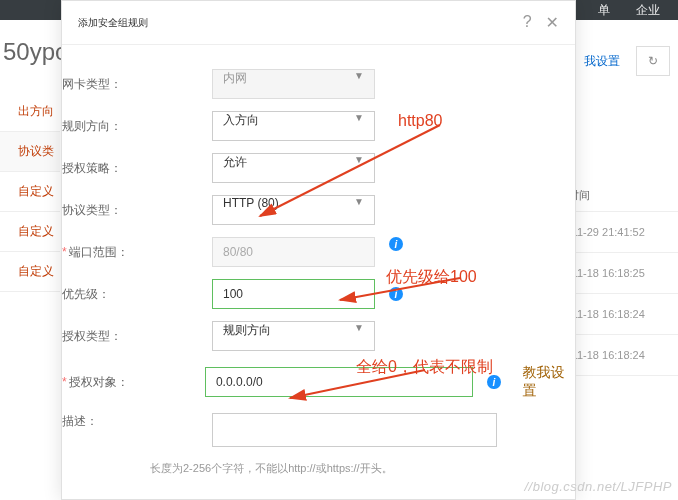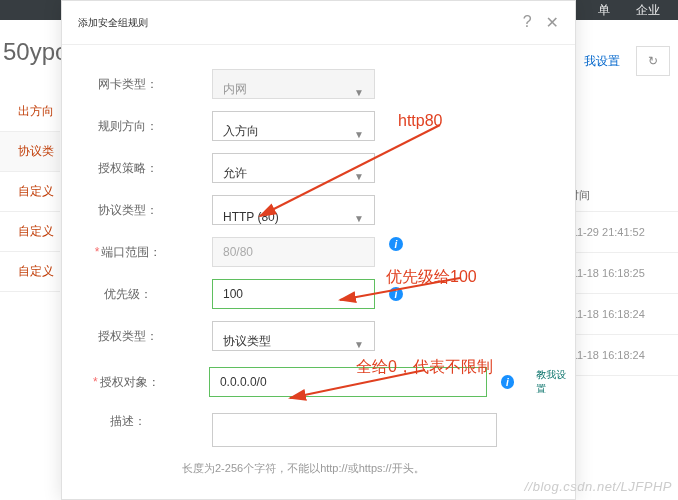--- a/index.html
+++ b/index.html
@@ -16,34 +16,34 @@
 .bg-top-right .link{color:#06c;font-size:12px}
 .bg-top-right .refresh{width:34px;height:30px;border:1px solid #ddd;display:flex;align-items:center;justify-content:center;color:#888}
 .watermark{position:absolute;bottom:6px;right:6px;color:#ccc;font-size:13px;font-style:italic;letter-spacing:.5px}
 .modal{position:absolute;top:0;left:61px;width:515px;height:500px;background:#fff;border:1px solid #e0e0e0;box-shadow:0 0 18px rgba(0,0,0,.12)}
 .modal-head{height:44px;border-bottom:1px solid #eee;display:flex;align-items:center;justify-content:space-between;padding:0 16px}
 .modal-title{font-size:10px;color:#333}
 .modal-ctrl{display:flex;gap:14px;color:#999;font-size:16px}
 .modal-ctrl span{cursor:pointer}
 .form{padding:18px 0 0 0}
 .row{display:flex;align-items:center;height:42px;position:relative}
-.label{width:150px;text-align:center;padding-right:18px;color:#666;font-size:12px}
+.label{width:150px;text-align:left;padding-right:18px;color:#666;font-size:12px}
 .label .req{color:#f56c6c;margin-right:2px}
 .ctrl{position:relative}
-.select{width:163px;height:30px;border:1px solid #ccc;background:#fff;display:flex;align-items:flex-end;justify-content:space-between;padding:0 10px;color:#333;font-size:12px;cursor:pointer}
+.select{width:163px;height:30px;border:1px solid #ccc;background:#fff;display:flex;align-items:flex-start;justify-content:space-between;padding:0 10px;color:#333;font-size:12px;cursor:pointer}
 .select.disabled{background:#f5f5f5;color:#999;border-color:#ddd}
 .select .arrow{color:#888;font-size:10px}
 .input{width:163px;height:30px;border:1px solid #ccc;background:#fff;padding:0 10px;font-size:12px;color:#333;outline:none}
 .input.disabled{background:#f7f7f7;color:#aaa;border-color:#ddd}
 .input.green{border:1px solid #5fbf5f;width:163px}
 .input.wide{width:285px}
 .textarea{width:285px;height:34px;border:1px solid #ccc;padding:6px 10px;font-size:12px;outline:none;resize:none}
 .info-icon{display:inline-flex;width:14px;height:14px;border-radius:50%;background:#1890ff;color:#fff;align-items:center;justify-content:center;font-size:10px;font-style:italic;font-weight:bold;margin-left:14px;cursor:pointer}
-.help-link{color:#0f766e;font-size:10px;margin-left:22px}
-.hint{font-size:11px;color:#999;margin-left:120px;padding-top:4px}
+.help-link{color:#a16207;font-size:14px;margin-left:22px}
+.hint{font-size:11px;color:#999;margin-left:88px;padding-top:4px}
 .anno{position:absolute;color:#e04020;font-size:16px;font-weight:400;pointer-events:none;white-space:nowrap}
 .arrow-svg{position:absolute;pointer-events:none}
 </style>
 </head>
 <body>
 
 <div class="bg-header">
   <span>搜索</span>
   <span>消息</span>
   <span>费用</span>
@@ -136,21 +136,21 @@
       <div class="ctrl" style="display:flex;align-items:center">
         <input class="input green" value="100" style="">
         <span class="info-icon">i</span>
       </div>
     </div>
 
     <div class="row">
       <div class="label">授权类型：</div>
       <div class="ctrl">
         <div class="select">
-          <span>协议类型</span>
+          <span>规则方向</span>
           <span class="arrow">▼</span>
         </div>
       </div>
     </div>
 
     <div class="row" style="height:50px">
       <div class="label"><span class="req">*</span><span>授权对象：</span></div>
       <div class="ctrl" style="display:flex;align-items:center">
         <input class="input green wide" value="0.0.0.0/0" style="">
         <span class="info-icon">i</span>

